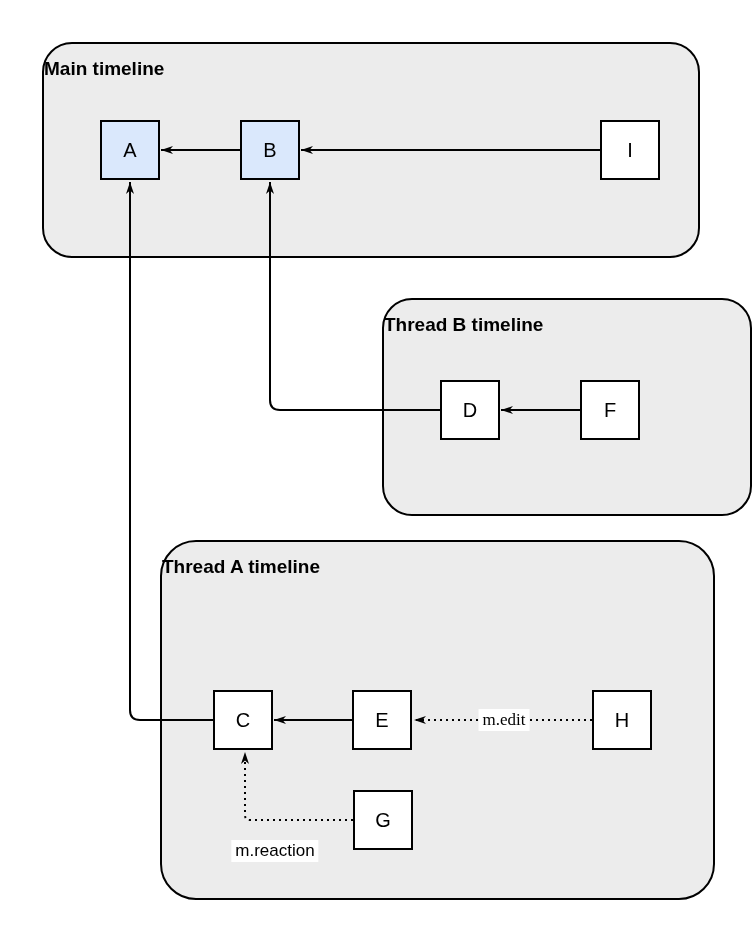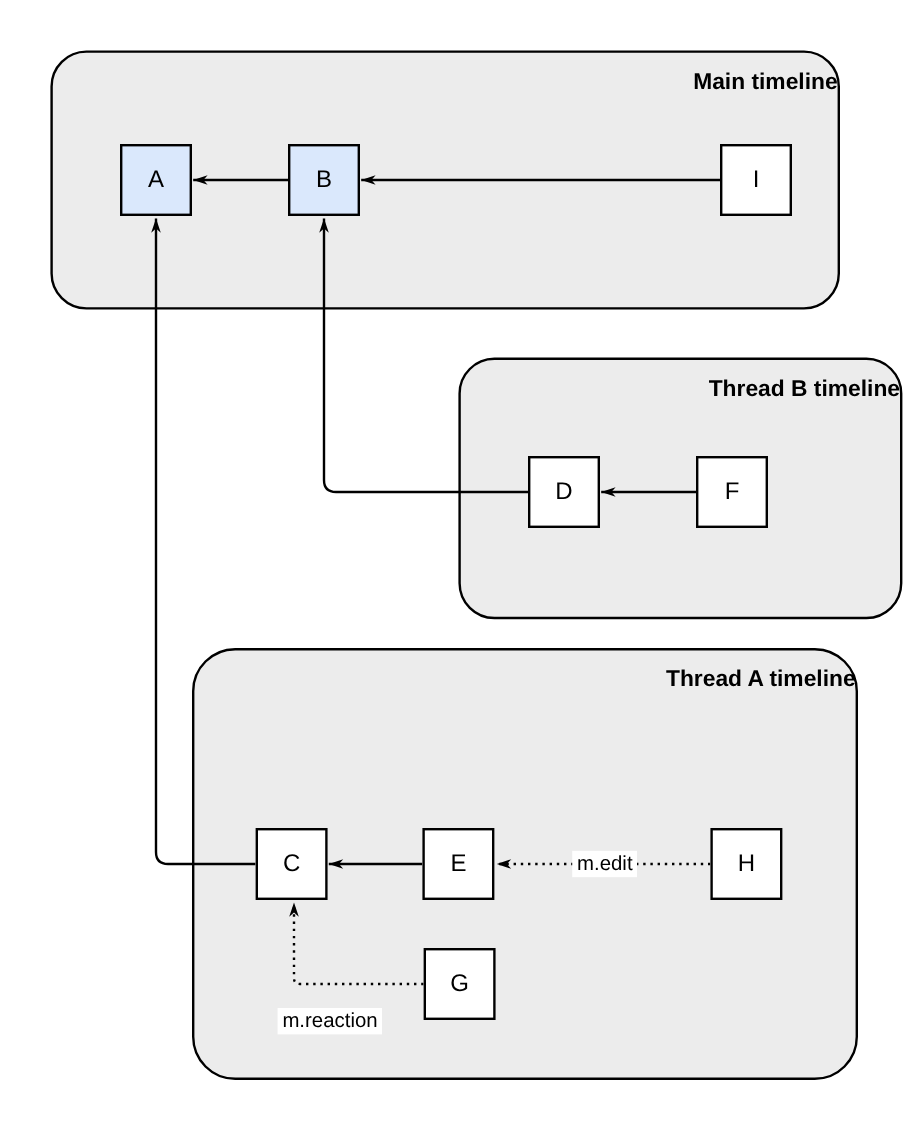--- a/index.html
+++ b/index.html
@@ -17,21 +17,21 @@
   .canvas{
     position:relative;width:756px;height:942px;background:var(--page-bg);
     font-family:"Liberation Sans",sans-serif;color:var(--text);overflow:hidden;
   }
   .timeline{
     position:absolute;background:var(--container-fill);
     border:2px solid var(--container-border);border-radius:30px;
     box-sizing:border-box;
   }
   .timeline-title{
-    text-align:right;font-weight:bold;font-size:19px;padding-top:14px;
+    text-align:left;font-weight:bold;font-size:19px;padding-top:14px;
   }
   .container-main{left:42px;top:42px;width:658px;height:216px;}
   .container-thread-b{left:382px;top:298px;width:370px;height:218px;}
   .container-thread-a{left:160px;top:540px;width:555px;height:360px;border-radius:36px;}
   .edges{position:absolute;left:0;top:0;width:756px;height:942px;pointer-events:none;}
   .edge{fill:none;stroke:var(--edge);stroke-width:2;}
   .edge.dotted{stroke-dasharray:2 4;}
   .arrowhead{fill:var(--edge);stroke:none;}
   .node{
     position:absolute;width:60px;height:60px;box-sizing:border-box;
@@ -46,21 +46,21 @@
   .node-d{left:440px;top:380px;}
   .node-f{left:580px;top:380px;}
   .node-c{left:213px;top:690px;}
   .node-e{left:352px;top:690px;}
   .node-h{left:592px;top:690px;}
   .node-g{left:353px;top:790px;}
   .edge-label{
     position:absolute;transform:translate(-50%,-50%);
     background:var(--edge-label-bg);font-size:17px;padding:1px 4px;white-space:nowrap;
   }
-  .label-medit{left:504px;top:720px;}
+  .label-medit{left:504px;top:720px;font-family:Liberation Serif, serif;}
   .label-mreaction{left:275px;top:851px;}
 </style>
 </head>
 <body>
 
 <div class="canvas">
 
   <div class="timeline container-main">
     <div class="timeline-title">Main timeline</div>
   </div>

